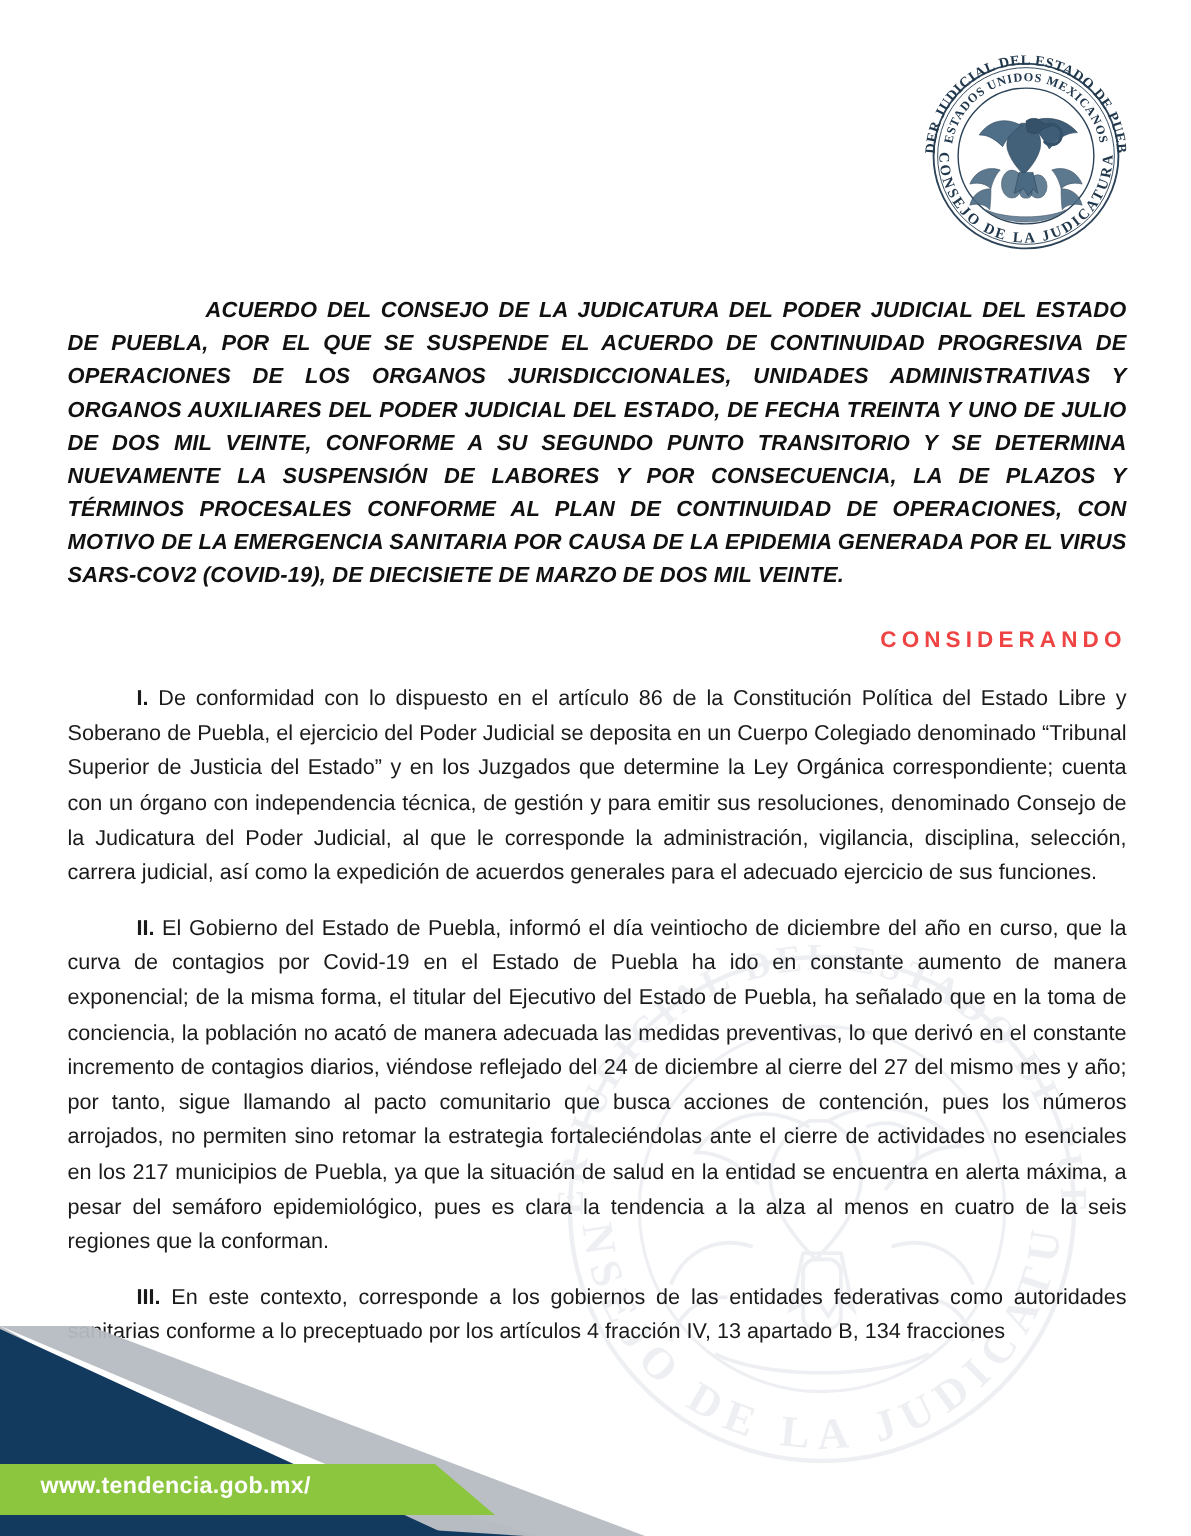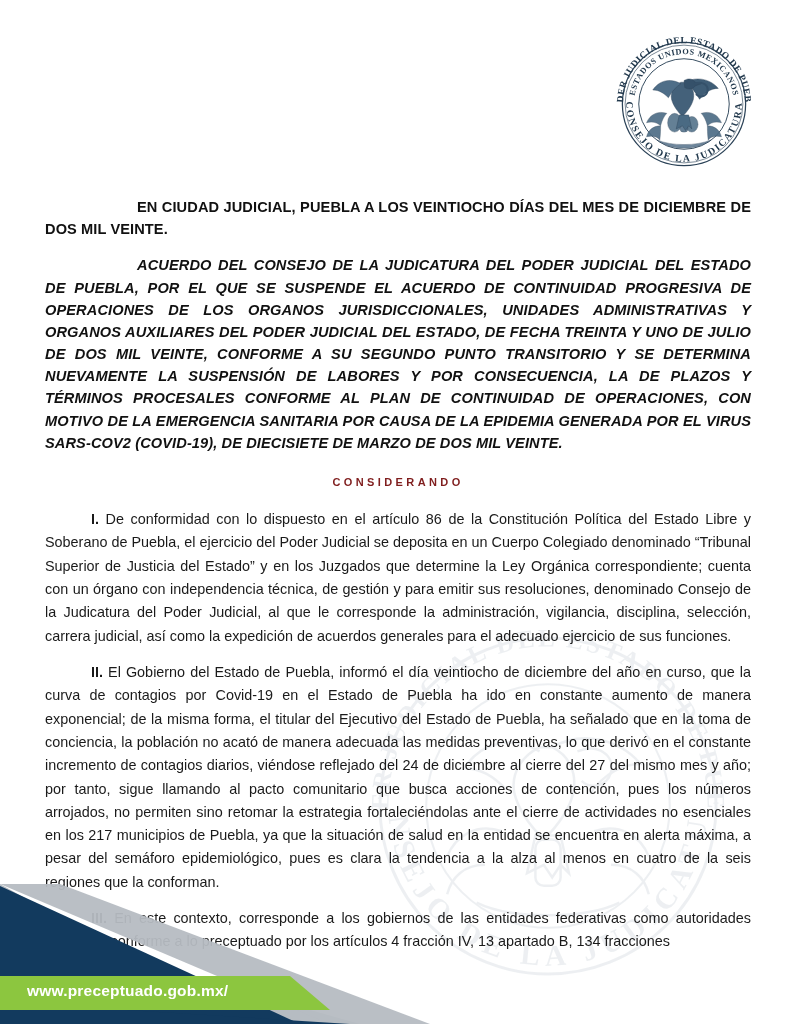--- a/index.html
+++ b/index.html
@@ -59,25 +59,25 @@
     color: #111111;
     letter-spacing: 0.1px;
   }
   .bold-block p {
     margin: 0 0 14px 0;
     text-indent: 92px;
   }
   .bold-block p.p-acuerdo { text-indent: 92px; font-style: italic; }
 
   .considerando {
-    text-align: center;
-    font-weight: bold;
-    font-size: 11px;
+    text-align: right;
+    font-weight: bold;
+    font-size: 15px;
     letter-spacing: 3.4px;
-    color: #7f1d1d;
+    color: #ef4444;
     margin: 22px 0 16px 0;
   }
 
   .body-text {
     font-size: 14.4px;
     line-height: 1.62;
     text-align: justify;
     color: #1a1a1a;
     margin-top: 20px;
   }
@@ -196,21 +196,20 @@
         <path d="M 22,10 C 34,6 44,12 48,22 M 30,26 C 40,26 46,32 48,40"></path>
         <path d="M -34,44 C -18,52 18,52 34,44"></path>
         <rect x="-6" y="14" width="12" height="22" rx="4"></rect>
       </g>
     </svg>
   </div>
 
   <div class="doc">
 
     <div class="bold-block">
-      <p>EN CIUDAD JUDICIAL, PUEBLA A LOS VEINTIOCHO DÍAS DEL MES DE DICIEMBRE DE DOS MIL VEINTE.</p>
       <p class="p-acuerdo">ACUERDO DEL CONSEJO DE LA JUDICATURA DEL PODER JUDICIAL DEL ESTADO DE PUEBLA, POR EL QUE SE SUSPENDE EL ACUERDO DE CONTINUIDAD PROGRESIVA DE OPERACIONES DE LOS ORGANOS JURISDICCIONALES, UNIDADES ADMINISTRATIVAS Y ORGANOS AUXILIARES DEL PODER JUDICIAL DEL ESTADO, DE FECHA TREINTA Y UNO DE JULIO DE DOS MIL VEINTE, CONFORME A SU SEGUNDO PUNTO TRANSITORIO Y SE DETERMINA NUEVAMENTE LA SUSPENSIÓN DE LABORES Y POR CONSECUENCIA, LA DE PLAZOS Y TÉRMINOS PROCESALES CONFORME AL PLAN DE CONTINUIDAD DE OPERACIONES, CON MOTIVO DE LA EMERGENCIA SANITARIA POR CAUSA DE LA EPIDEMIA GENERADA POR EL VIRUS SARS-COV2 (COVID-19), DE DIECISIETE DE MARZO DE DOS MIL VEINTE.</p>
     </div>
 
     <div class="considerando">CONSIDERANDO</div>
 
     <div class="body-text">
       <p>
         <span class="num">I.</span><span> De conformidad con lo dispuesto en el artículo 86 de la Constitución Política del Estado Libre y Soberano de Puebla, el ejercicio del Poder Judicial se deposita en un Cuerpo Colegiado denominado “Tribunal Superior de Justicia del Estado” y en los Juzgados que determine la Ley Orgánica correspondiente; cuenta con un órgano con independencia técnica, de gestión y para emitir sus resoluciones, denominado Consejo de la Judicatura del Poder Judicial, al que le corresponde la administración, vigilancia, disciplina, selección, carrera judicial, así como la expedición de acuerdos generales para el adecuado ejercicio de sus funciones.</span>
       </p>
       <p>
@@ -232,15 +231,15 @@
       <polygon points="0,0 330,140 430,140 60,0" fill="#B6BCC2" opacity="0.95"></polygon>
 
       <polygon points="0,2 0,140 300,140" fill="#123A5E"></polygon>
 
       <polygon points="0,118 350,140 0,140" fill="#123A5E"></polygon>
 
       <polygon points="0,92 290,92 330,126 0,126" fill="#8CC63F"></polygon>
     </svg>
   </div>
 
-  <div class="footer-url">www.preceptuado.gob.mx/</div>
+  <div class="footer-url">www.tendencia.gob.mx/</div>
 
 </div>
 
 </body></html>

